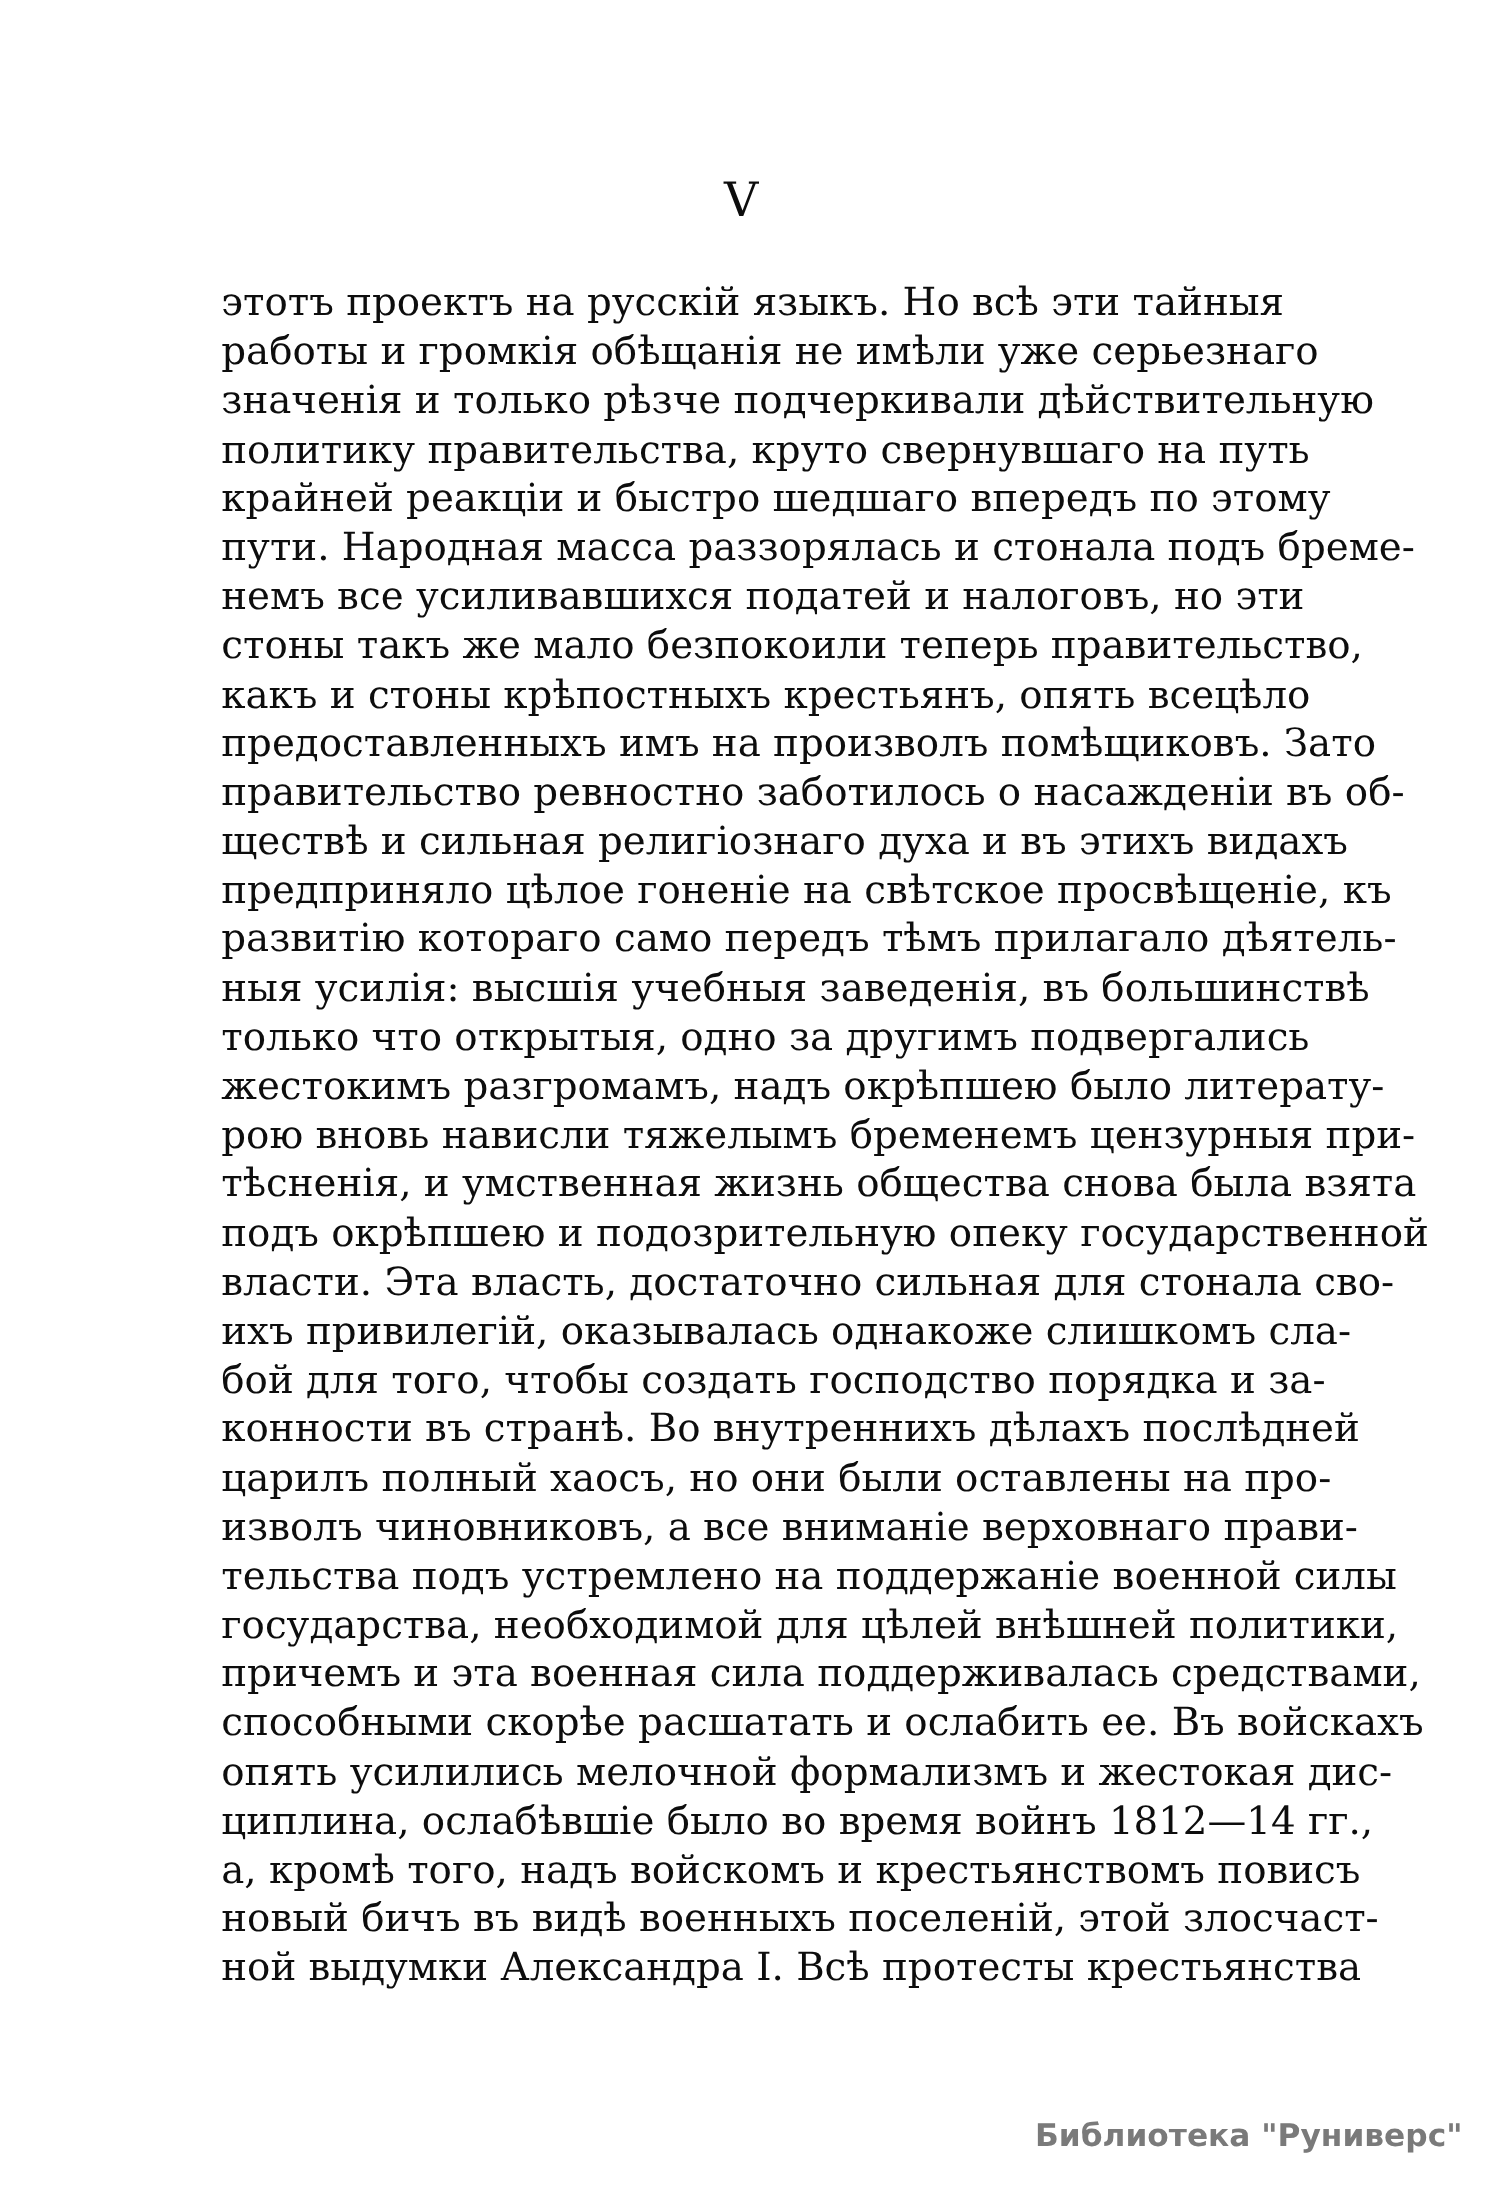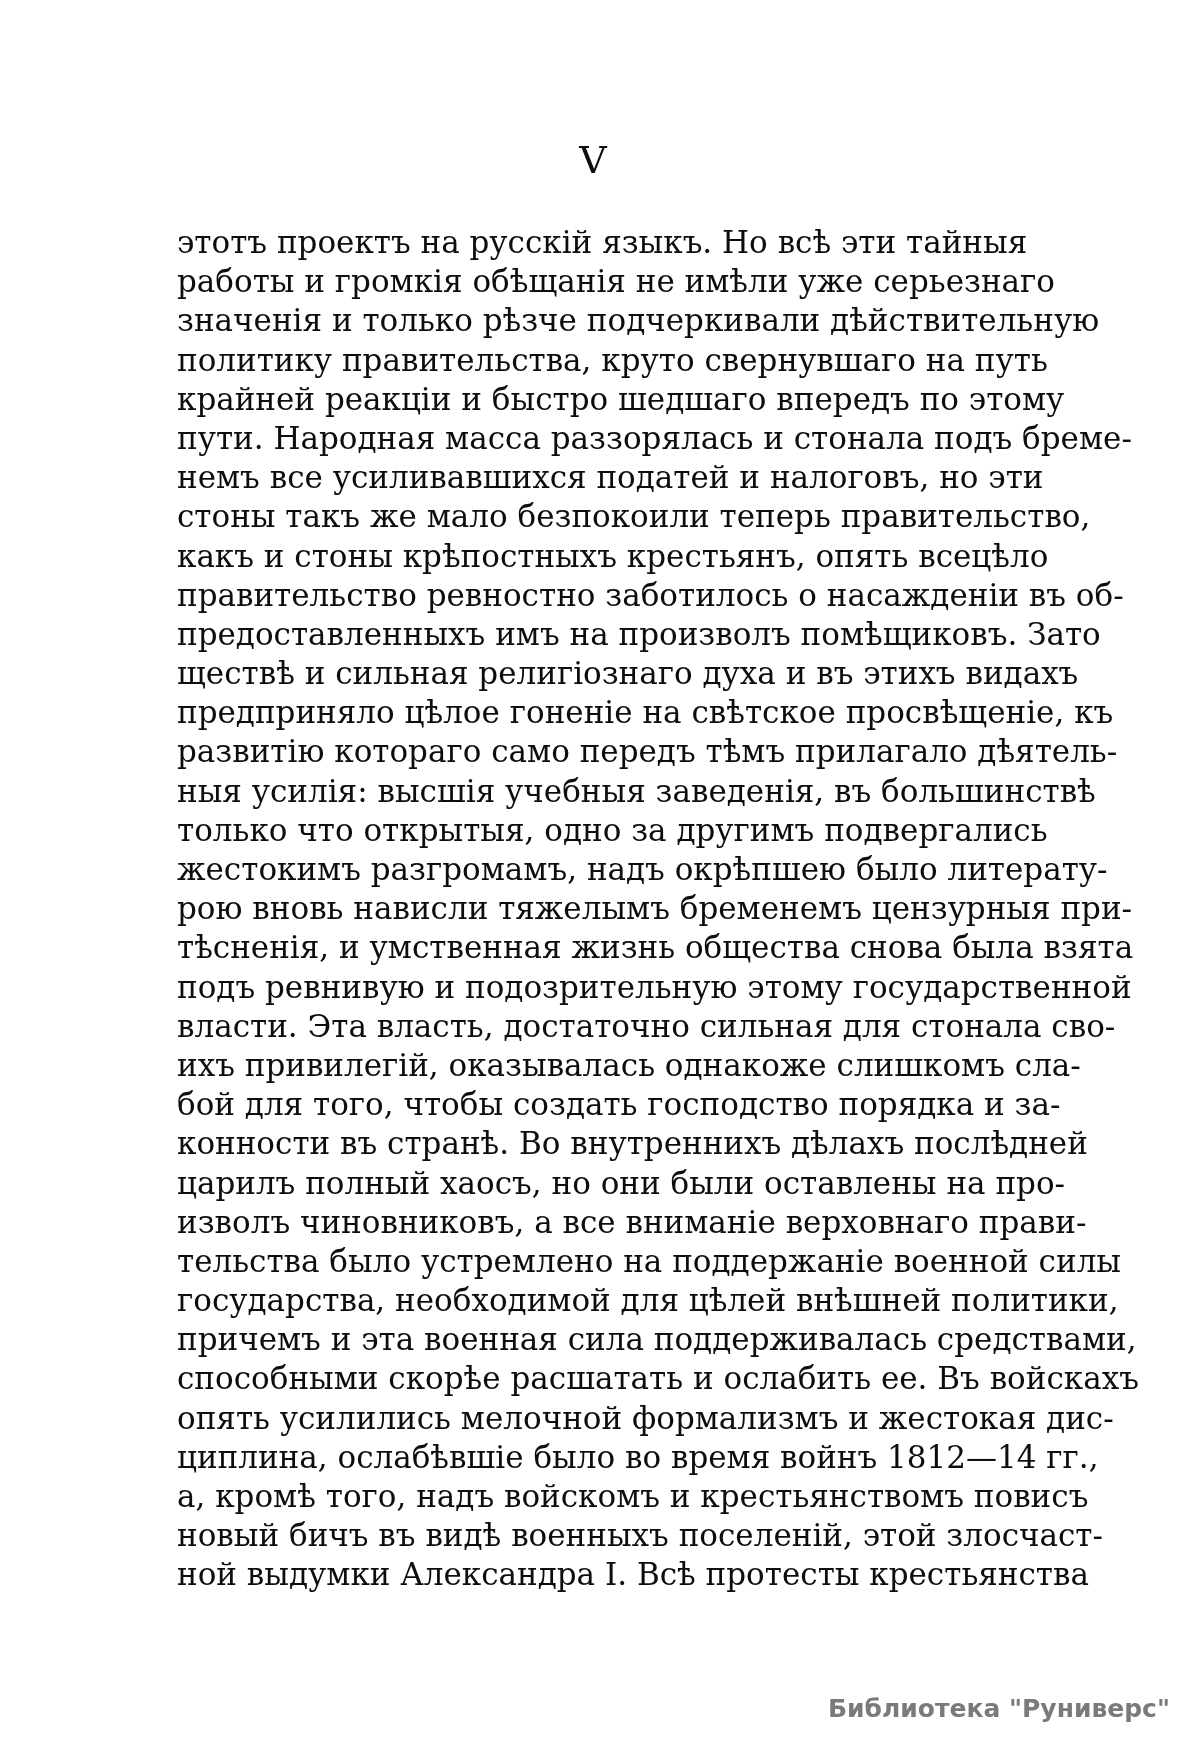--- a/index.html
+++ b/index.html
@@ -78,38 +78,38 @@
   <div class="text-block">
       <div class="text-line">этотъ проектъ на русскій языкъ. Но всѣ эти тайныя</div>
       <div class="text-line">работы и громкія обѣщанія не имѣли уже серьезнаго</div>
       <div class="text-line">значенія и только рѣзче подчеркивали дѣйствительную</div>
       <div class="text-line">политику правительства, круто свернувшаго на путь</div>
       <div class="text-line">крайней реакціи и быстро шедшаго впередъ по этому</div>
       <div class="text-line">пути. Народная масса раззорялась и стонала подъ бреме-</div>
       <div class="text-line">немъ все усиливавшихся податей и налоговъ, но эти</div>
       <div class="text-line">стоны такъ же мало безпокоили теперь правительство,</div>
       <div class="text-line">какъ и стоны крѣпостныхъ крестьянъ, опять всецѣло</div>
+      <div class="text-line">предоставленныхъ имъ на произволъ помѣщиковъ. Зато</div>
       <div class="text-line">правительство ревностно заботилось о насажденіи въ об-</div>
-      <div class="text-line">предоставленныхъ имъ на произволъ помѣщиковъ. Зато</div>
       <div class="text-line">ществѣ и сильная религіознаго духа и въ этихъ видахъ</div>
       <div class="text-line">предприняло цѣлое гоненіе на свѣтское просвѣщеніе, къ</div>
       <div class="text-line">развитію котораго само передъ тѣмъ прилагало дѣятель-</div>
       <div class="text-line">ныя усилія: высшія учебныя заведенія, въ большинствѣ</div>
       <div class="text-line">только что открытыя, одно за другимъ подвергались</div>
       <div class="text-line">жестокимъ разгромамъ, надъ окрѣпшею было литерату-</div>
       <div class="text-line">рою вновь нависли тяжелымъ бременемъ цензурныя при-</div>
       <div class="text-line">тѣсненія, и умственная жизнь общества снова была взята</div>
-      <div class="text-line">подъ ревнивую и подозрительную этому государственной</div>
+      <div class="text-line">подъ окрѣпшею и подозрительную опеку государственной</div>
       <div class="text-line">власти. Эта власть, достаточно сильная для стонала сво-</div>
       <div class="text-line">ихъ привилегій, оказывалась однакоже слишкомъ сла-</div>
       <div class="text-line">бой для того, чтобы создать господство порядка и за-</div>
       <div class="text-line">конности въ странѣ. Во внутреннихъ дѣлахъ послѣдней</div>
       <div class="text-line">царилъ полный хаосъ, но они были оставлены на про-</div>
       <div class="text-line">изволъ чиновниковъ, а все вниманіе верховнаго прави-</div>
-      <div class="text-line">тельства было устремлено на поддержаніе военной силы</div>
+      <div class="text-line">тельства подъ устремлено на поддержаніе военной силы</div>
       <div class="text-line">государства, необходимой для цѣлей внѣшней политики,</div>
       <div class="text-line">причемъ и эта военная сила поддерживалась средствами,</div>
       <div class="text-line">способными скорѣе расшатать и ослабить ее. Въ войскахъ</div>
       <div class="text-line">опять усилились мелочной формализмъ и жестокая дис-</div>
       <div class="text-line">циплина, ослабѣвшіе было во время войнъ 1812—14 гг.,</div>
       <div class="text-line">а, кромѣ того, надъ войскомъ и крестьянствомъ повисъ</div>
       <div class="text-line">новый бичъ въ видѣ военныхъ поселеній, этой злосчаст-</div>
       <div class="text-line">ной выдумки Александра I. Всѣ протесты крестьянства</div>
     </div>
 

